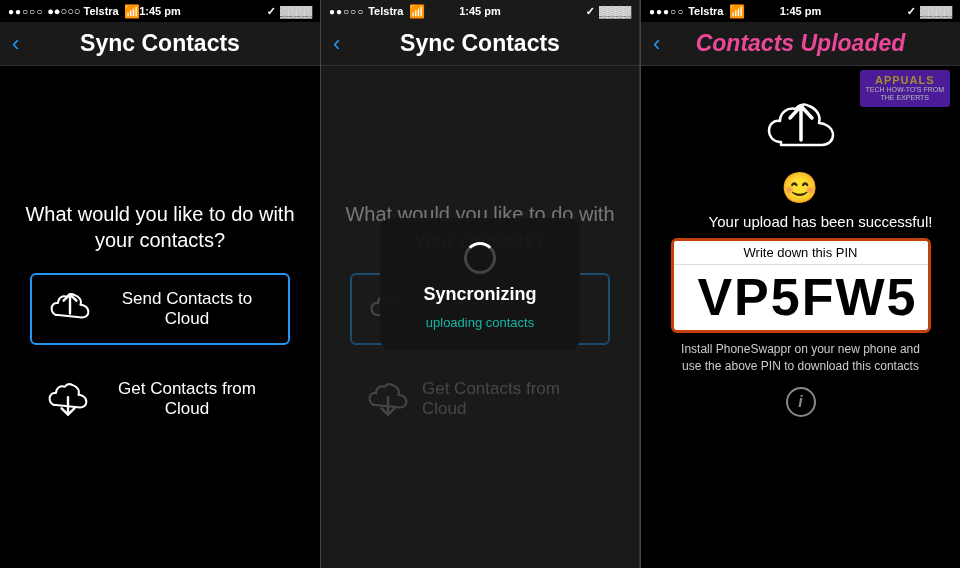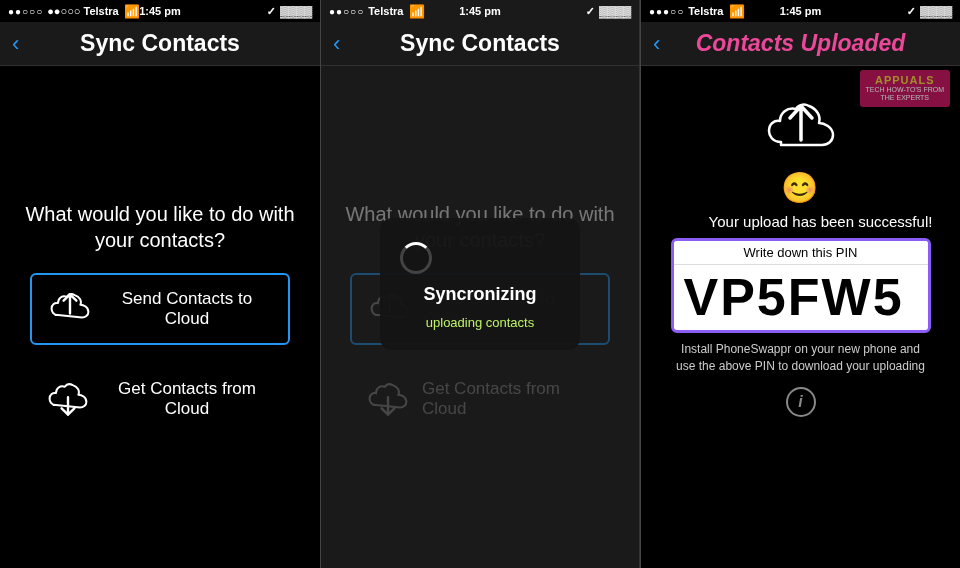--- a/index.html
+++ b/index.html
@@ -173,20 +173,21 @@
       position: absolute;
       top: 50%;
       left: 50%;
       transform: translate(-50%, -50%);
       background: rgba(20,20,20,0.95);
       border-radius: 12px;
       width: 200px;
       padding: 24px 20px 20px;
       display: flex;
       flex-direction: column;
+      align-items: center;
       gap: 10px;
       z-index: 10;
     }
     .spinner {
       width: 32px;
       height: 32px;
       border: 3px solid rgba(255,255,255,0.2);
       border-top-color: #fff;
       border-radius: 50%;
       animation: spin 0.8s linear infinite;
@@ -194,21 +195,21 @@
     @keyframes spin { to { transform: rotate(360deg); } }
 
     .overlay-title {
       font-size: 18px;
       font-weight: 700;
       color: #fff;
       text-align: center;
     }
     .overlay-subtitle {
       font-size: 13px;
-      color: #bef264;
+      color: #14b8a6;
       text-align: center;
     }
 
     
     .panel-3 {
       background: #000;
       color: #fff;
     }
     .panel-3 .status-bar { color: #fff; }
     .panel-3 .nav-bar { background: #1a1a1a; }
@@ -225,21 +226,21 @@
       position: relative;
     }
 
     .appuals-watermark {
       position: absolute;
       top: 4px;
       right: 10px;
       opacity: 0.7;
     }
     .appuals-watermark .watermark-box {
-      background: #be185d;
+      background: #6d28d9;
       padding: 4px 6px;
       border-radius: 3px;
       display: flex;
       flex-direction: column;
       align-items: center;
     }
     .watermark-title {
       color: #e8c840;
       font-size: 11px;
       font-weight: 900;
@@ -270,36 +271,36 @@
 
     .success-text {
       font-size: 15px;
       color: #fff;
       text-align: center;
       margin-left: 40px;
     }
 
     .pin-box {
       width: 260px;
-      border: 3px solid #8b5cf6;
+      border: 3px solid #c2410c;
       border-radius: 6px;
       background: #fff;
       overflow: hidden;
     }
     .pin-label {
       background: #fff;
       color: #000;
       text-align: center;
       font-size: 13px;
       padding: 4px 0;
       border-bottom: 1px solid #ddd;
     }
     .pin-value {
       color: #000;
-      text-align: left;
+      text-align: right;
       font-size: 52px;
       font-weight: 700;
       letter-spacing: 2px;
       padding: 4px 10px;
       line-height: 1.1;
       font-family: 'Helvetica Neue', Arial, sans-serif;
     }
 
     .install-text {
       font-size: 12px;
@@ -456,20 +457,20 @@
 
     <div class="smiley">😊</div>
 
     <div class="success-text">Your upload has been successful!</div>
 
     <div class="pin-box">
       <div class="pin-label">Write down this PIN</div>
       <div class="pin-value">VP5FW5</div>
     </div>
 
-    <div class="install-text">Install PhoneSwappr on your new phone and use the above PIN to download your uploading</div>
+    <div class="install-text">Install PhoneSwappr on your new phone and use the above PIN to download this contacts</div>
 
     <div class="info-btn">
       <span>i</span>
     </div>
 
   </div>
 </div>
 
 </body></html>

